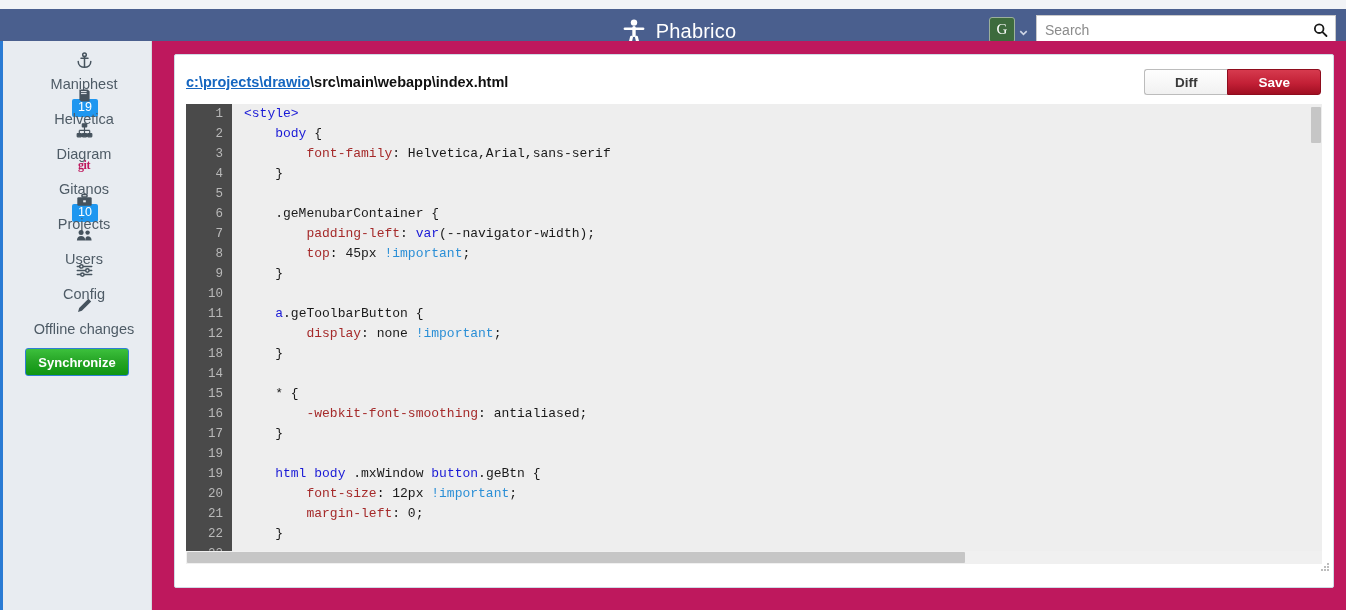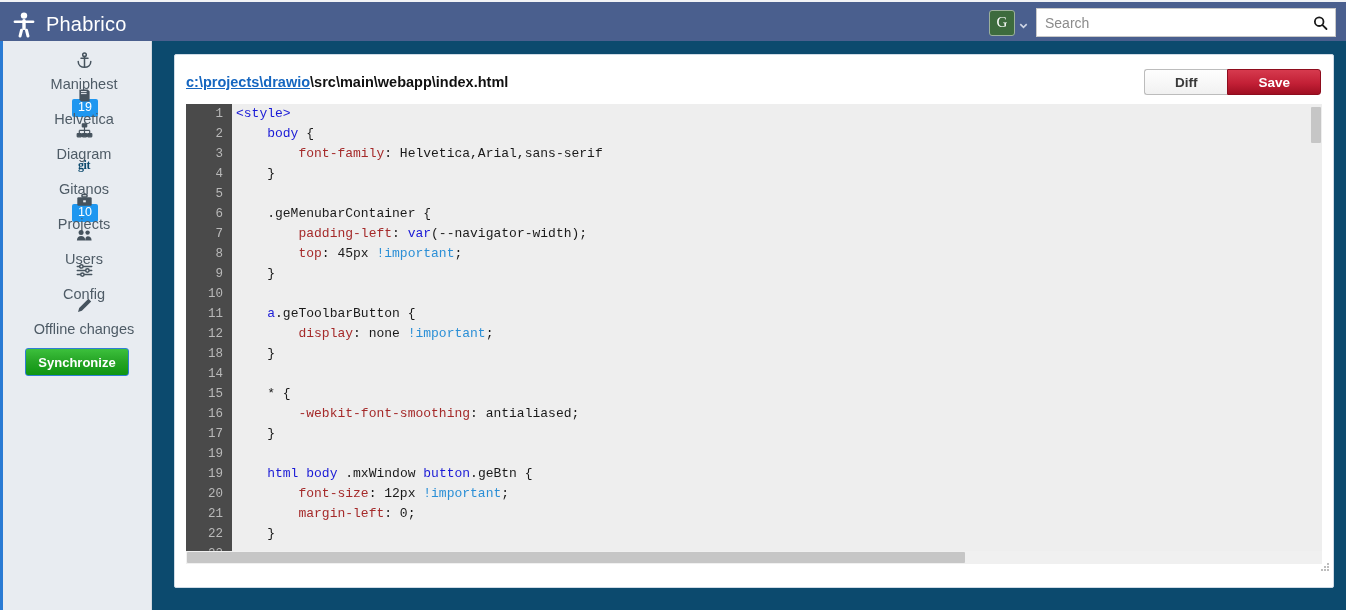--- a/index.html
+++ b/index.html
@@ -6,24 +6,24 @@
   html, body {
     margin: 0; padding: 0;
     width: 1346px; height: 610px;
     overflow: hidden;
     font-family: "Liberation Sans", sans-serif;
     background: #f1f3f6;
   }
 
   
   .header {
-    position: absolute; top: 2px; left: 0;
+    position: absolute; top: 9px; left: 0;
     width: 1346px; height: 45px;
     background: #4a5f8e;
-    display: flex; align-items: center;
+    display: flex; align-items: center; justify-content: center;
   }
   .brand {
     display: flex; align-items: center;
     padding-left: 13px; gap: 11px;
   }
   .brand-icon { width: 22px; height: 26px; display: block; }
   .brand-title {
     color: #ffffff;
     font-size: 20px;
     letter-spacing: .2px;
@@ -92,21 +92,21 @@
   }
   .nav-ico {
     width: 17px; height: 17px;
     flex: 0 0 17px;
     color: #46535e;
     display: flex; align-items: center; justify-content: center;
   }
   .nav-ico svg { width: 100%; height: 100%; display: block; }
   .git-ico {
     font-size: 12px; font-weight: bold;
-    color: #0c4a6e;
+    color: #be185d;
     font-family: "Liberation Serif", serif;
     letter-spacing: -.4px;
   }
   .badge {
     background: #1f97f0;
     color: #fff;
     font-size: 12.5px;
     padding: 2px 6px 3px;
     border-radius: 2px;
     line-height: 1;
@@ -121,21 +121,21 @@
     color: #fff;
     font-size: 13px; font-weight: bold;
     cursor: pointer;
     font-family: "Liberation Sans", sans-serif;
   }
 
   
   .main {
     position: absolute; top: 41px; left: 152px;
     width: 1194px; height: 569px;
-    background: #0c4a6e;
+    background: #be185d;
     padding: 13px 12px 0 22px;
   }
   .panel {
     width: 1160px; height: 534px;
     background: #ffffff;
     border: 1px solid #cfdbe6;
     border-radius: 2px;
     position: relative;
     padding: 12px 12px 0 11px;
   }
@@ -190,21 +190,21 @@
     height: 20px; line-height: 20px;
     text-align: right;
     padding-right: 9px;
     color: #b9b9b9;
     font-family: "Liberation Mono", monospace;
     font-size: 12.5px;
   }
   .code {
     position: absolute; left: 46px; top: 0;
     height: 460px; right: 0;
-    padding-left: 4px;
+    padding-left: 12px;
   }
   .code .cl {
     height: 20px; line-height: 20px;
     white-space: pre;
     font-family: "Liberation Mono", monospace;
     font-size: 13px;
     color: #1a1a1a;
     padding-left: 0;
   }
   .tk-tag   { color: #1a1ad6; }

